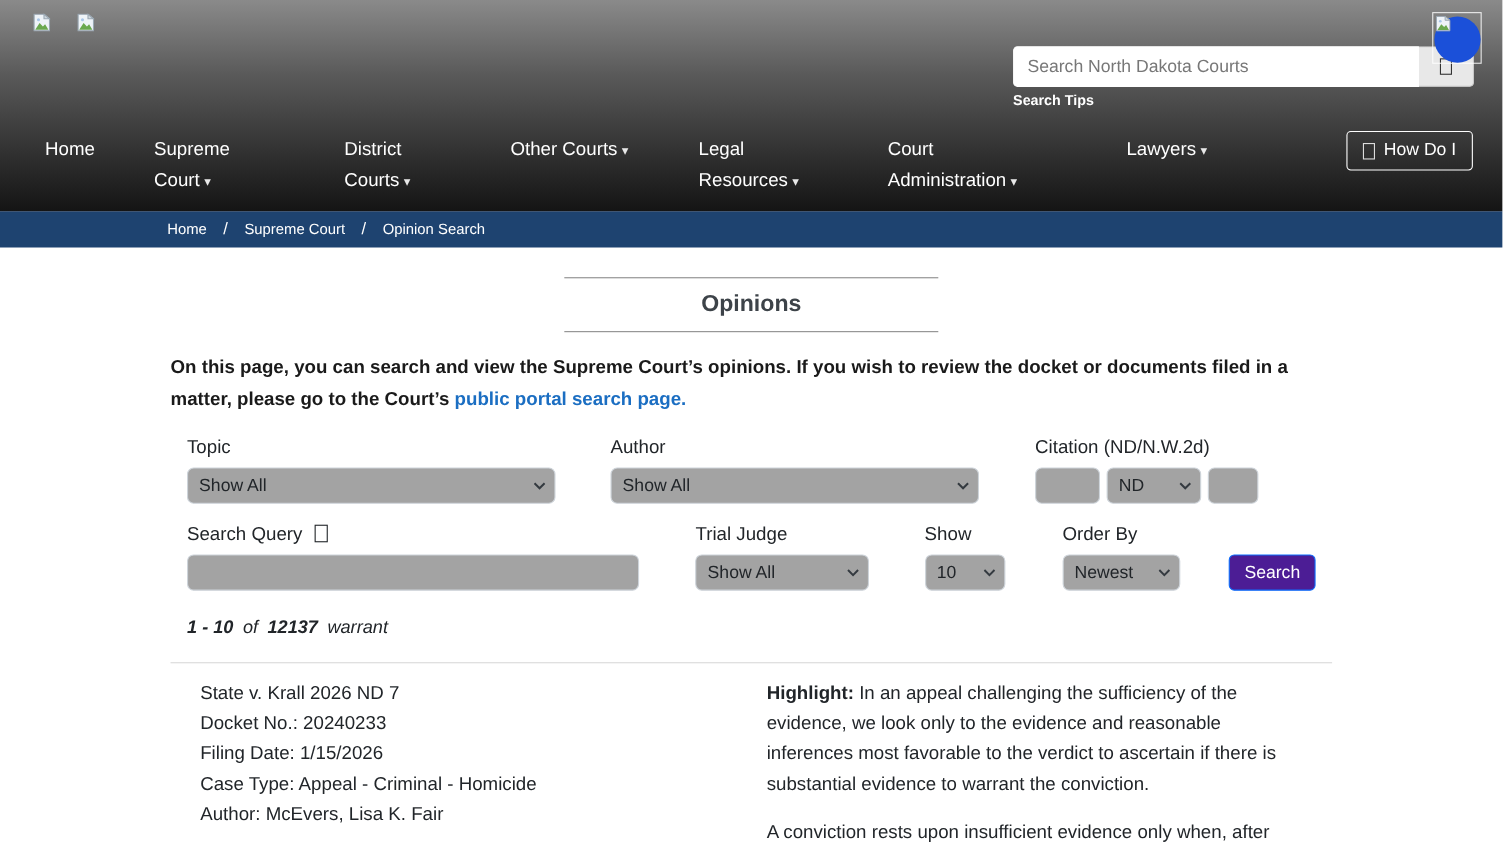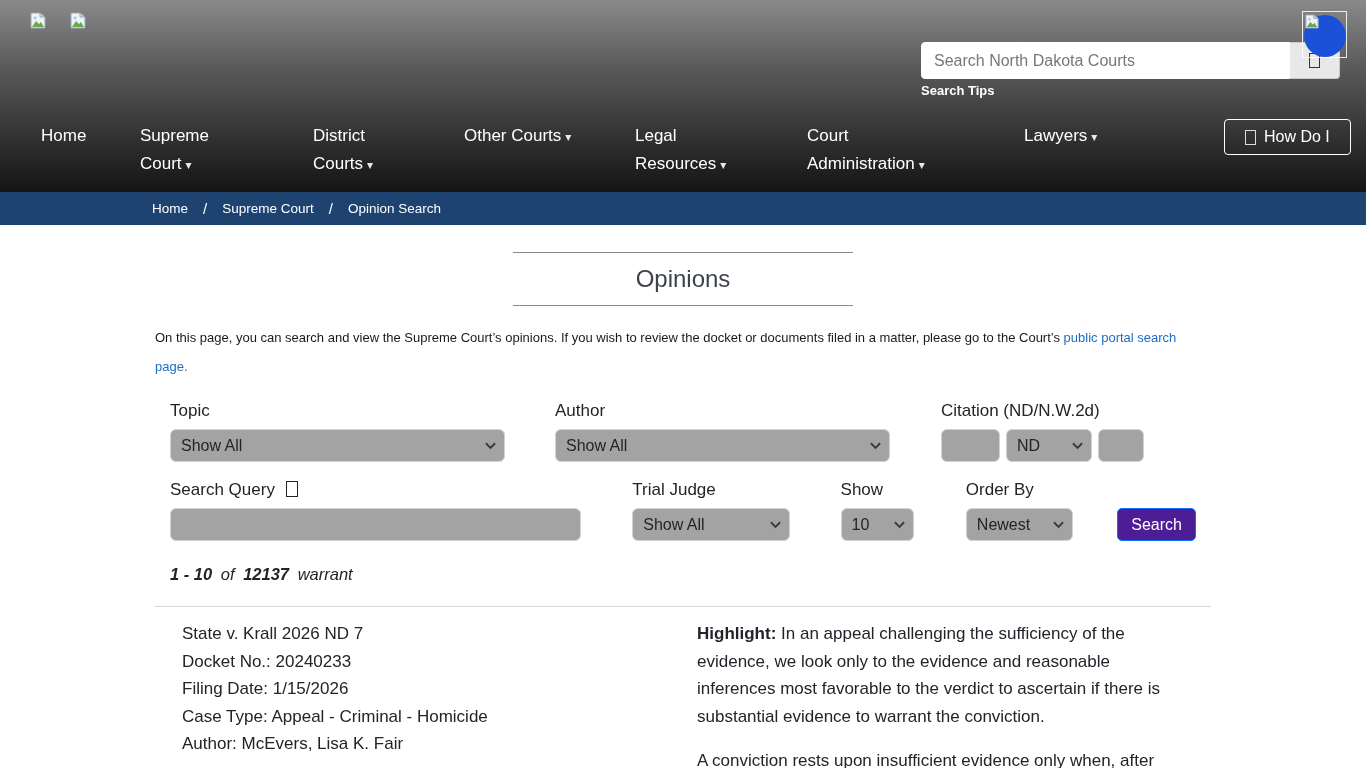--- a/index.html
+++ b/index.html
@@ -26,40 +26,40 @@
     border:1px solid rgba(255,255,255,.85); background:transparent; }
   .access-circle { position:absolute; left:1px; top:3px; width:42px; height:42px;
     border-radius:50%; background:#1b50d9; }
   .access-widget .broken-img { position:absolute; left:2px; top:2px; }
 
   .main-nav { position:absolute; left:0; top:112px; width:1366px; height:76px; }
   .nav-item { position:absolute; top:10px; color:#fff; font-size:17px; line-height:28px;
     text-decoration:none; display:inline-block; }
   .nav-caret { font-size:12px; color:#e8e8e8; margin-left:4px; }
   .howdoi-btn { position:absolute; left:1224px; top:7px; border:1px solid #fff; border-radius:4px;
-    background:transparent; color:#fff; font-size:16px; padding:8px 20px; cursor:pointer;
+    background:transparent; color:#fff; font-size:16px; padding:8px 14px; cursor:pointer;
     display:flex; align-items:center; gap:8px; font-family:inherit; }
 
   .tofu { display:inline-block; width:11px; height:15px; border:1px solid currentColor;
     vertical-align:-2px; }
 
   
   .breadcrumb-bar { width:1366px; height:33px; background:#1e4370; display:flex;
     align-items:center; padding-left:152px; }
   .breadcrumb-bar a, .breadcrumb-bar .crumb-current { color:#fff; font-size:13.5px;
     text-decoration:none; }
   .crumb-sep { color:#fff; font-size:15px; margin:0 15px; }
 
   
   .container { width:1056px; margin:0 auto; }
   .page-title-wrap { width:340px; margin:27px auto 0; border-top:1px solid #8c8c8c;
     border-bottom:1px solid #8c8c8c; padding:12px 0; text-align:center; }
-  .page-title { font-size:24px; font-weight:normal; color:#3d4349;text-align:center; }
-
-  .intro { margin-top:18px; font-size:13px; font-weight:normal; line-height:28.5px; color:#1a1a1a; }
+  .page-title { font-size:21px; font-weight:bold; color:#3d4349;text-align:center; }
+
+  .intro { margin-top:18px; font-size:17px; font-weight:bold; line-height:28.5px; color:#1a1a1a; }
   .intro a { color:#1b6ec2; text-decoration:none; }
 
   .opinion-form { margin-top:20px; padding:0 15px; }
   .form-row { display:flex; align-items:flex-end;gap:40px; }
   .form-row + .form-row { margin-top:18px; }
   .field { display:flex; flex-direction:column; }
   .field label { font-size:17px; color:#212529; margin-bottom:8px; }
   .ctrl { height:33px; border:1px solid #ced4da; border-radius:6px; background:#a3a3a3;
     font-size:16px; color:#212529; font-family:inherit; }
   input.ctrl { padding:0 10px; }

